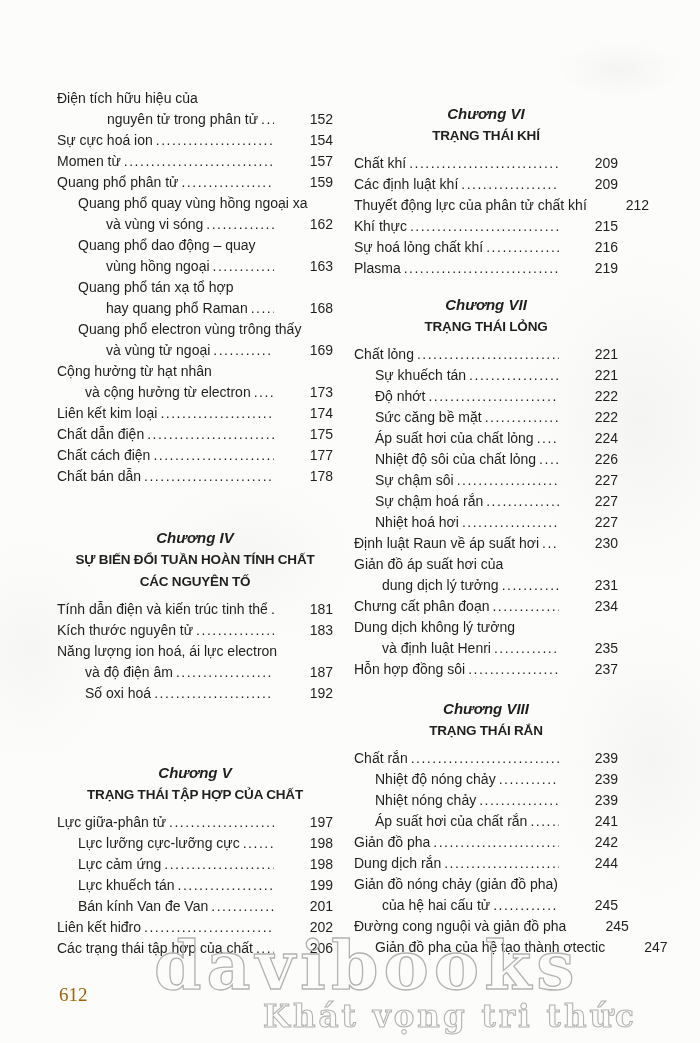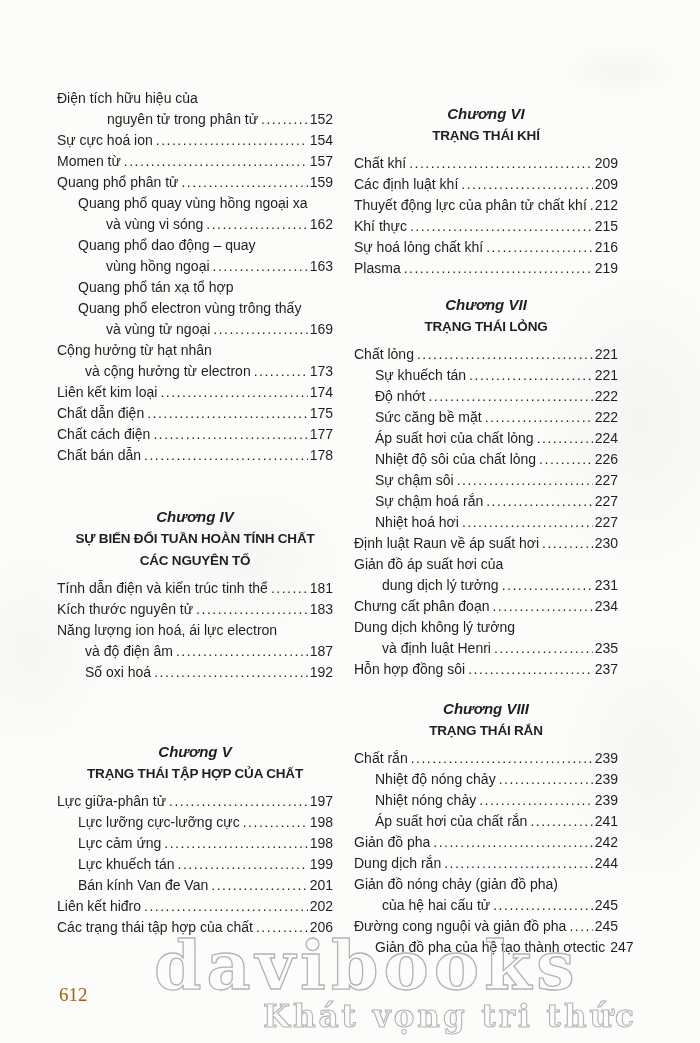--- a/index.html
+++ b/index.html
@@ -40,21 +40,21 @@
   #col-right > div:nth-child(5){margin-top:18px;}
 
   .entry .eline{white-space:nowrap;}
   .entry .row{display:flex;align-items:baseline;}
   .entry .lbl{white-space:nowrap;}
   .entry .dots{flex:1;overflow:hidden;white-space:nowrap;margin:0 1px 0 3px;}
   .entry .dots::after{
     content:"..................................................................................................";
     letter-spacing:1.5px;
   }
-  .entry .pg{white-space:nowrap;padding-left:1px;}
+  .entry .pg{white-space:nowrap;padding-left:1px;margin-left:34px;}
 
   .book-pagenum{
     position:absolute;left:59px;top:984px;
     font-family:"Liberation Serif","DejaVu Serif",serif;
     font-size:19px;color:#a16207;
   }
   .wm{
     position:absolute;z-index:3;pointer-events:none;
     font-family:"DejaVu Serif","Liberation Serif",serif;
     font-weight:bold;
@@ -110,20 +110,25 @@
         <div class="entry">
           <div class="eline" style="padding-left: 21px;">Quang phổ dao động – quay</div>
           <div class="row" style="padding-left: 49px;">
             <span class="lbl">vùng hồng ngoại</span>
             <span class="dots"></span>
             <span class="pg">163</span>
           </div>
         </div>
         <div class="entry">
           <div class="eline" style="padding-left: 21px;">Quang phổ tán xạ tổ hợp</div>
+          <div class="row" style="padding-left: 49px;">
+            <span class="lbl">hay quang phổ Raman</span>
+            <span class="dots"></span>
+            <span class="pg">168</span>
+          </div>
         </div>
         <div class="entry">
           <div class="eline" style="padding-left: 21px;">Quang phổ electron vùng trông thấy</div>
           <div class="row" style="padding-left: 49px; text-align: center;">
             <span class="lbl">và vùng tử ngoại</span>
             <span class="dots"></span>
             <span class="pg">169</span>
           </div>
         </div>
         <div class="entry">

